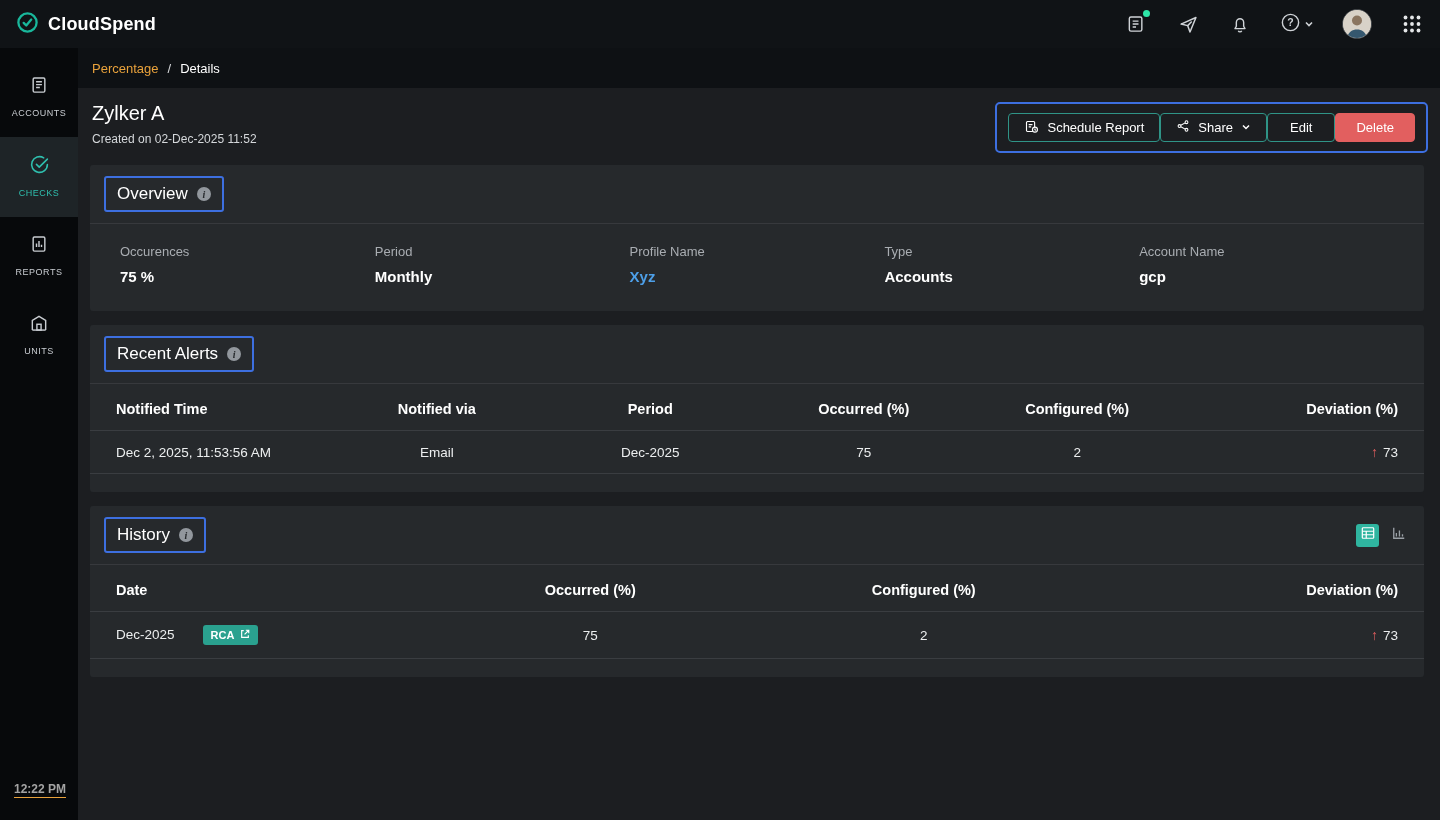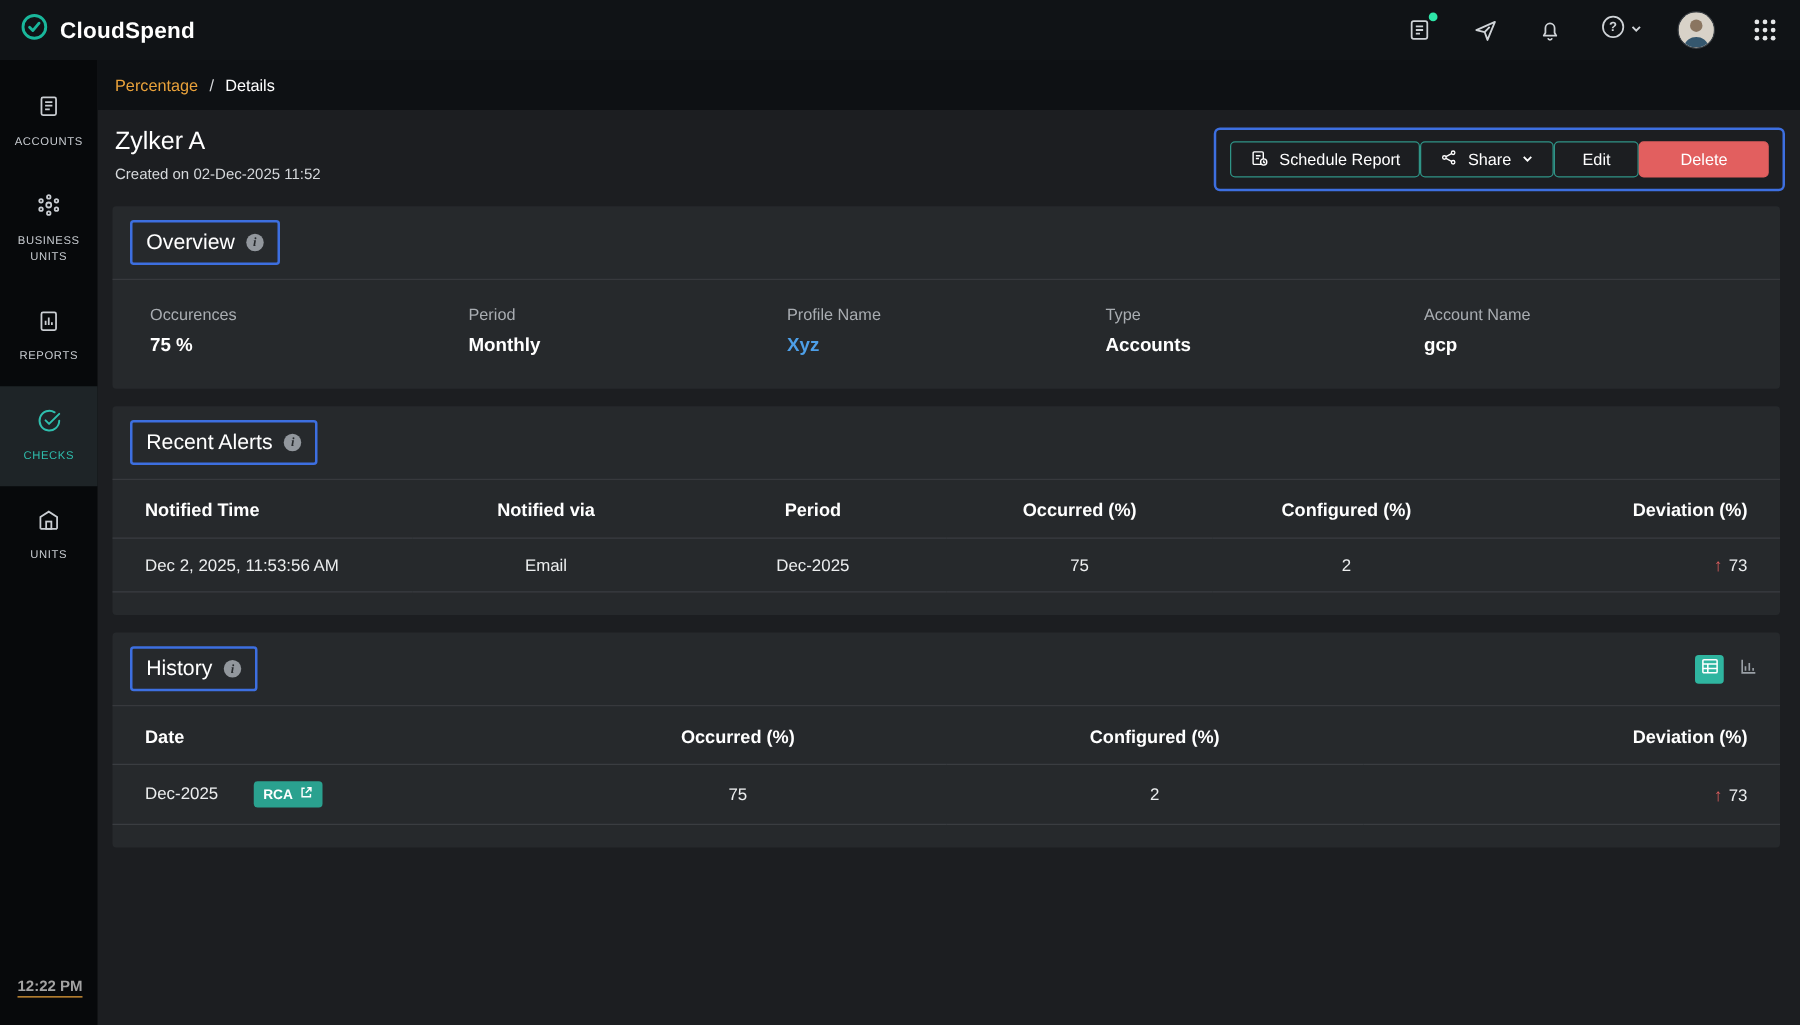--- a/index.html
+++ b/index.html
@@ -39,21 +39,21 @@
 
   .main { flex:1; padding:14px 16px 0 12px; overflow:hidden; }
 
   
   .page-head { display:flex; justify-content:space-between; align-items:flex-start; margin-bottom:12px; padding-left:2px; }
   .page-title { color:#ffffff; font-size:20px; font-weight:500; }
   .page-sub { color:#d5d8db; font-size:12px; margin-top:7px; }
   .actions-box { border:2px solid #3d6fe0; border-radius:5px; padding:9px 11px; display:flex; align-items:center; margin-right:-4px; }
   .btn { height:29px; border:1px solid #2f9487; background:transparent; color:#ffffff; border-radius:4px; font-size:13px; padding:0 15px; display:inline-flex; align-items:center; gap:8px; cursor:pointer; font-family:inherit; white-space:nowrap; }
   .btn svg { flex-shrink:0; }
-  .btn.delete { background:#e25f5f; border-color:#e25f5f; padding:0 32px; }
+  .btn.delete { background:#e25f5f; border-color:#e25f5f; padding:0 20px; }
 
   
   .card { background:#26292c; border-radius:3px; margin-bottom:14px; }
   .card-head { padding:11px 14px; border-bottom:1px solid #37393d; display:flex; align-items:center; }
   .title-box { border:2px solid #3d6fe0; border-radius:3px; padding:6px 11px; display:inline-flex; align-items:center; gap:9px; color:#ffffff; font-size:17px; }
   .info-i { width:14px; height:14px; border-radius:50%; background:#9297
   9d; background:#92979d; color:#26292c; font-size:10px; font-weight:bold; display:inline-flex; align-items:center; justify-content:center; font-family:"Liberation Serif", serif; font-style:italic; cursor:pointer; }
 
   
   .ov-body { display:flex; padding:20px 30px 26px; }
@@ -158,51 +158,37 @@
   <div class="sidebar">
     <div class="side-item">
       <span>
         <svg width="20" height="20" viewBox="0 0 24 24" fill="none" stroke-width="1.7">
           <rect x="5" y="3.5" width="14" height="17" rx="1.5"></rect>
           <path d="M8.5 8h7M8.5 11.5h7M8.5 15h4.5"></path>
         </svg>
       </span>
       <span>ACCOUNTS</span>
     </div>
-    <div class="side-item">
-      <span>
-        <svg width="20" height="20" viewBox="0 0 24 24" fill="none" stroke-width="1.7">
-          <circle cx="12" cy="12" r="2.4"></circle>
-          <circle cx="12" cy="4.2" r="1.7"></circle>
-            <circle cx="12" cy="19.8" r="1.7"></circle>
-          <circle cx="4.6" cy="8" r="1.7"></circle>
-            <circle cx="19.4" cy="8" r="1.7"></circle>
-          <circle cx="4.6" cy="16" r="1.7"></circle>
-            <circle cx="19.4" cy="16" r="1.7"></circle>
-        </svg>
-      </span>
-      <span>BUSINESS UNITS</span>
+    <div class="side-item active">
+      <span>
+        <svg width="21" height="21" viewBox="0 0 24 24" fill="none" stroke-width="1.8">
+          <path d="M21 12a9 9 0 11-4.2-7.6" stroke-linecap="round"></path>
+          <path d="M8.5 11.8l3.2 3.2L21 5.8" stroke-linecap="round" stroke-linejoin="round"></path>
+        </svg>
+      </span>
+      <span>CHECKS</span>
     </div>
     <div class="side-item">
       <span>
         <svg width="20" height="20" viewBox="0 0 24 24" fill="none" stroke-width="1.7">
           <rect x="5" y="3.5" width="14" height="17" rx="1.5"></rect>
           <path d="M9 15.5v-4M12 15.5V8.5M15 15.5v-2.5"></path>
         </svg>
       </span>
       <span>REPORTS</span>
-    </div>
-    <div class="side-item active">
-      <span>
-        <svg width="21" height="21" viewBox="0 0 24 24" fill="none" stroke-width="1.8">
-          <path d="M21 12a9 9 0 11-4.2-7.6" stroke-linecap="round"></path>
-          <path d="M8.5 11.8l3.2 3.2L21 5.8" stroke-linecap="round" stroke-linejoin="round"></path>
-        </svg>
-      </span>
-      <span>CHECKS</span>
     </div>
     <div class="side-item">
       <span>
         <svg width="20" height="20" viewBox="0 0 24 24" fill="none" stroke-width="1.7">
           <path d="M4 20.5V9l8-5 8 5v11.5"></path>
           <path d="M4 20.5h16"></path>
           <rect x="9.5" y="13.5" width="5" height="7"></rect>
         </svg>
       </span>
       <span>UNITS</span>

